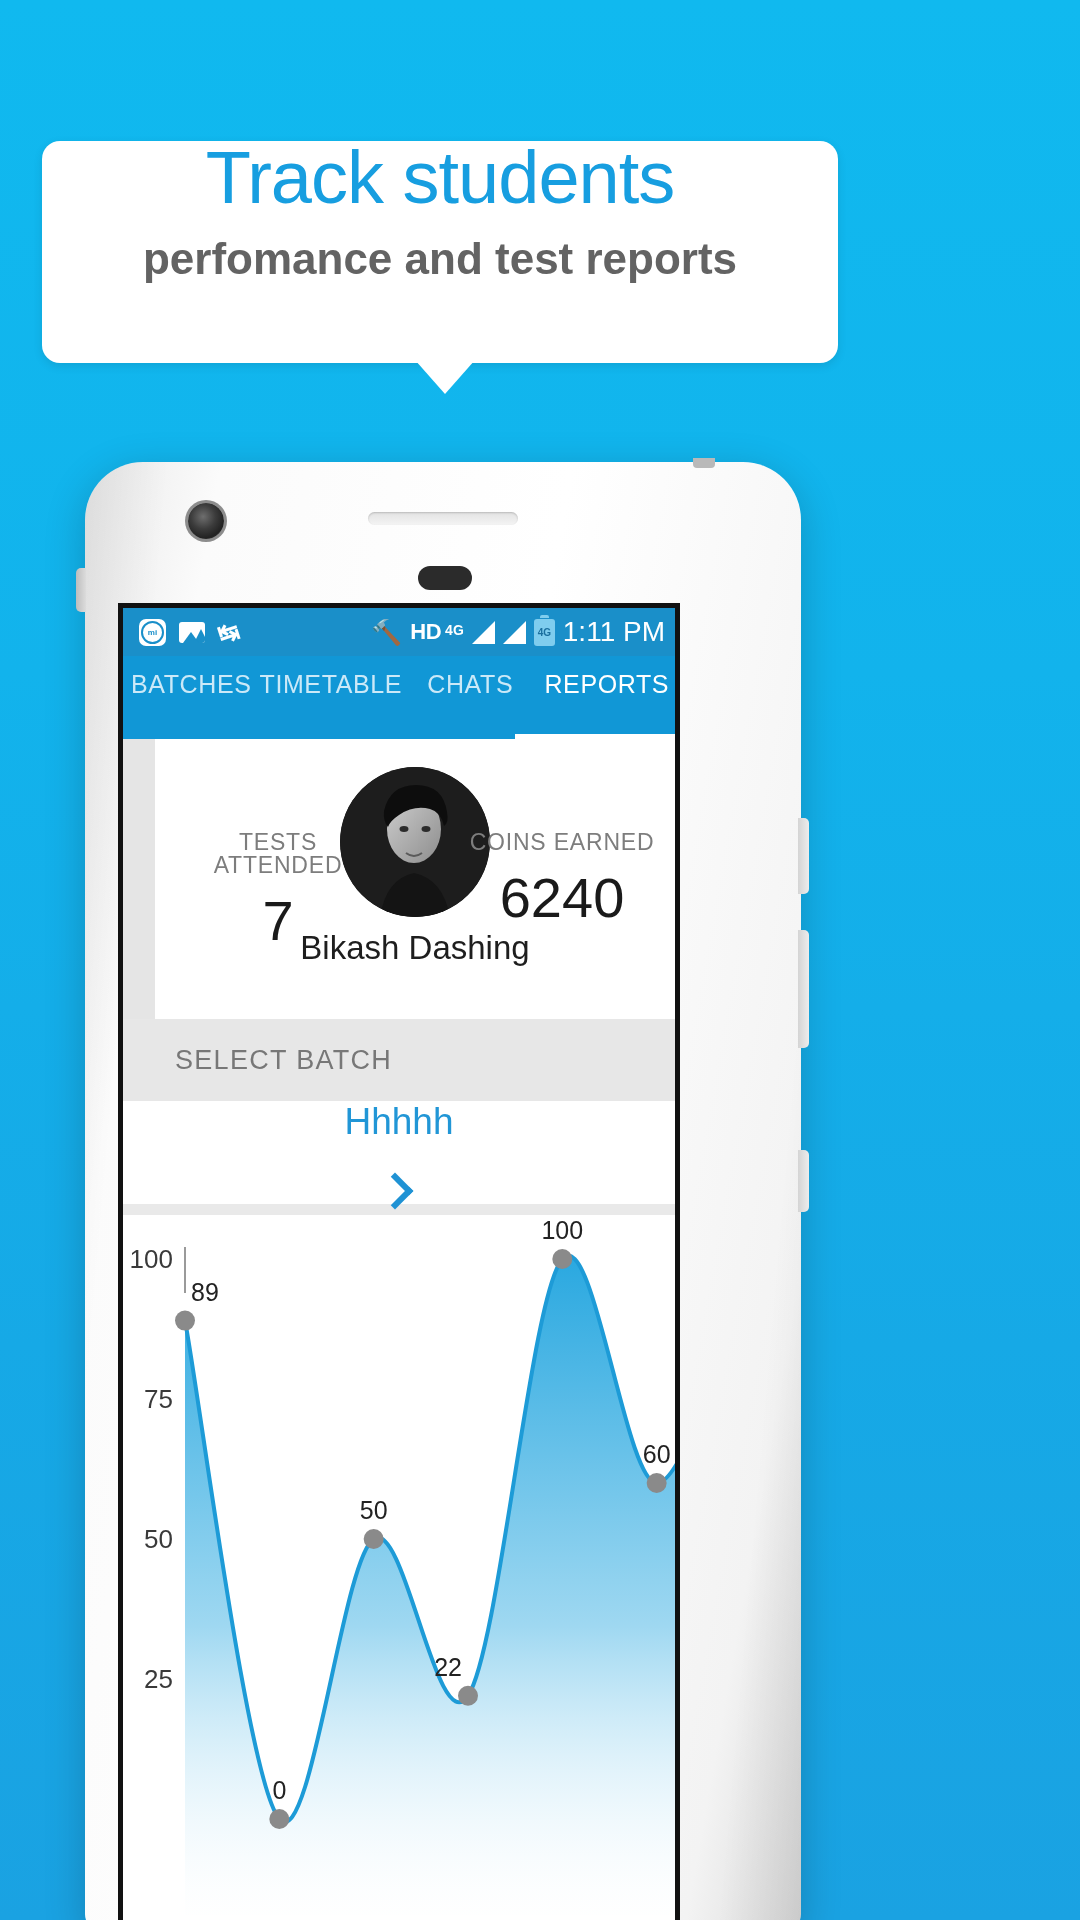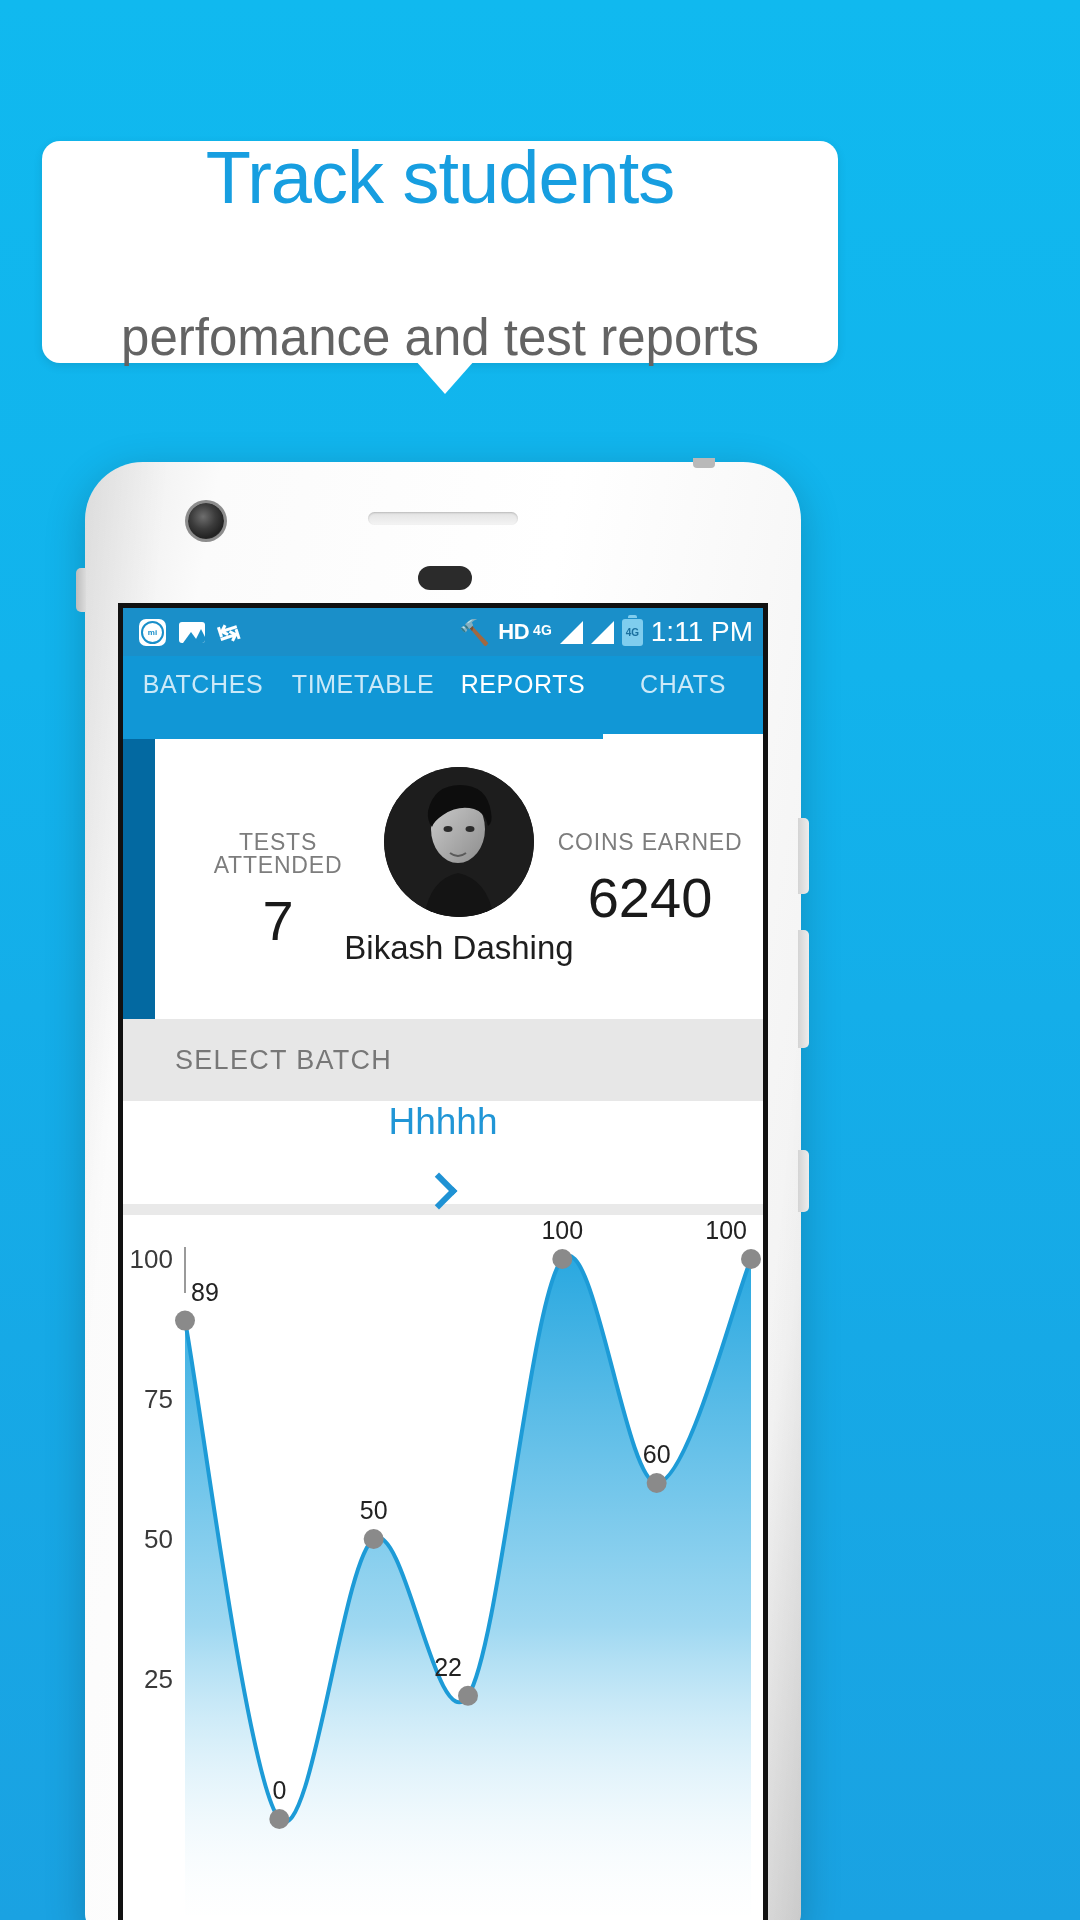--- a/index.html
+++ b/index.html
@@ -8,28 +8,28 @@
     font-family:"Liberation Sans", sans-serif;
     background:linear-gradient(180deg,#10b9ef 0%,#12b3ec 35%,#16a9e6 70%,#1aa2e2 100%);
     position:relative;
   }
 
   
   .bubble{
     position:absolute;left:42px;top:141px;width:796px;height:222px;
     background:#ffffff;border-radius:18px;
     box-shadow:0 3px 10px rgba(0,0,0,0.10);
-    display:flex;flex-direction:column;align-items:center;justify-content:space-between;
+    display:flex;flex-direction:column;align-items:center;justify-content:flex-start;
   }
   .bubble-title{
     color:#179ee0;font-size:74px;font-weight:400;letter-spacing:-1px;
     line-height:1;margin-bottom:22px;
   }
   .bubble-sub{
-    color:#636363;font-size:51px;font-weight:400;line-height:1;
+    color:#636363;font-size:44px;font-weight:700;line-height:1;
   }
   .bubble-tail{
     position:absolute;left:415px;top:360px;width:0;height:0;
     border-left:30px solid transparent;border-right:30px solid transparent;
     border-top:34px solid #ffffff;
   }
 
   
   .phone{
     position:absolute;left:85px;top:462px;width:716px;height:1470px;
@@ -67,22 +67,22 @@
   .btn-side.b1{top:818px;height:76px;}
   .btn-side.b2{top:930px;height:118px;}
   .btn-side.b3{top:1150px;height:62px;}
   .btn-left{
     position:absolute;left:76px;top:568px;width:10px;height:44px;border-radius:5px 0 0 5px;
     background:linear-gradient(90deg,#bdbdbd,#dcdcdc);
   }
 
   
   .screen{
-    position:absolute;left:118px;top:603px;width:650px;height:1317px;
-    background:#0369a1;overflow:hidden;
+    position:absolute;left:118px;top:603px;width:562px;height:1317px;
+    background:#e5e5e5;overflow:hidden;
     border:5px solid #111;border-bottom:none;box-sizing:border-box;
   }
 
   
   .statusbar{
     height:48px;background:#1a8fc9;display:flex;align-items:center;
     padding:0 10px 0 16px;color:#fff;box-sizing:border-box;
   }
   .sb-left{display:flex;align-items:center;gap:13px;flex:1;}
   .sb-right{display:flex;align-items:center;gap:8px;}
@@ -223,22 +223,22 @@
       <div class="sig"></div>
       <div class="sig"></div>
       <div class="ic-batt">4G</div>
       <div class="clock">1:11 PM</div>
     </div>
   </div>
 
   <div class="tabbar">
     <div class="tab">BATCHES</div>
     <div class="tab">TIMETABLE</div>
+    <div class="tab">CHATS</div>
     <div class="tab active">REPORTS</div>
-    <div class="tab">CHATS</div>
     <div class="tab-indicator"></div>
   </div>
 
   <div class="profile">
     <div class="stat left">
       <div class="stat-label">TESTS ATTENDED</div>
       <div class="stat-value">7</div>
     </div>
 
     <div class="avatar">

